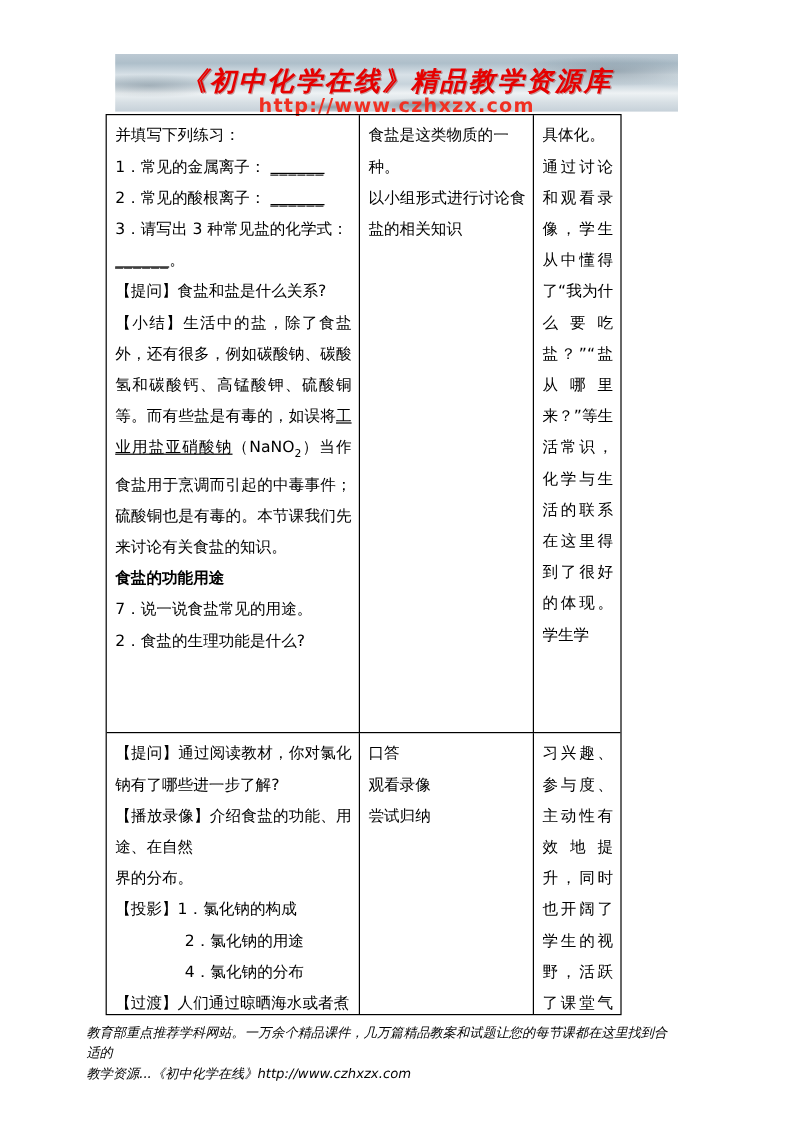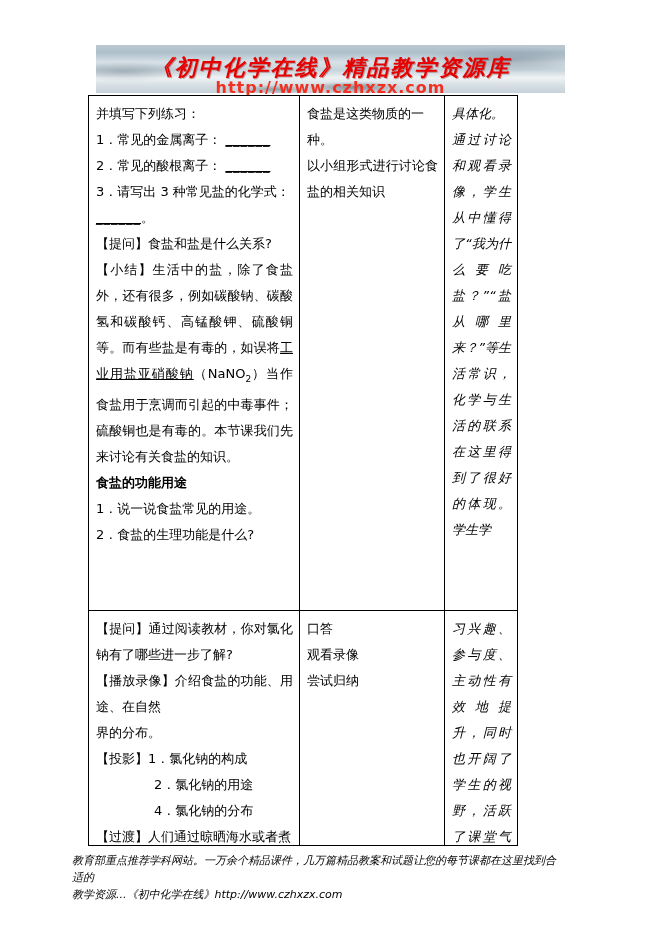--- a/index.html
+++ b/index.html
@@ -49,21 +49,21 @@
     border: 1px solid #000;
     font-size: 13px;
     line-height: 26px;
   }
   .cell {
     border-right: 1px solid #000;
     border-bottom: 1px solid #000;
     padding: 5px 6px 0 7px;
     overflow: hidden;
   }
-  .cell.last-col { border-right: none; font-style: italic; }
+  .cell.last-col { border-right: none; }
   .cell.last-row { border-bottom: none; }
   .cell p { margin: 0; }
   .justify { text-align: justify; }
   .blank { letter-spacing: 1px; }
   .u { text-decoration: underline; text-align: center; }
   sub { font-size: 9px; }
   .sec-heading { font-weight: bold; }
   .gap-top { margin-top: 26px; }
   .indent { padding-left: 58px; }
   .push-205 { margin-top: 208px; }
@@ -90,21 +90,21 @@
 
   <div class="cell">
     <p>并填写下列练习：</p>
     <p><span>1．常见的金属离子：</span> <span class="u blank">______</span></p>
     <p><span>2．常见的酸根离子：</span> <span class="u blank">______</span></p>
     <p>3．请写出 3 种常见盐的化学式：</p>
     <p><span class="u blank">______</span><span>。</span></p>
     <p>【提问】食盐和盐是什么关系?</p>
     <p class="gap-top justify"><span>【小结】生活中的盐，除了食盐外，还有很多，例如碳酸钠、碳酸氢和碳酸钙、高锰酸钾、硫酸铜等。而有些盐是有毒的，如误将</span><span class="u">工业用盐亚硝酸钠</span><span>（NaNO</span><sub>2</sub><span>）当作食盐用于烹调而引起的中毒事件；硫酸铜也是有毒的。本节课我们先来讨论有关食盐的知识。</span></p>
     <p class="sec-heading">食盐的功能用途</p>
-    <p>1．说一说食盐常见的用途。</p>
+    <p>7．说一说食盐常见的用途。</p>
     <p>2．食盐的生理功能是什么?</p>
 
   </div>
 
   <div class="cell">
     <p>食盐是这类物质的一种。</p>
     <p class="push-205 justify">以小组形式进行讨论食盐的相关知识</p>
   </div>
 
   <div class="cell last-col">

